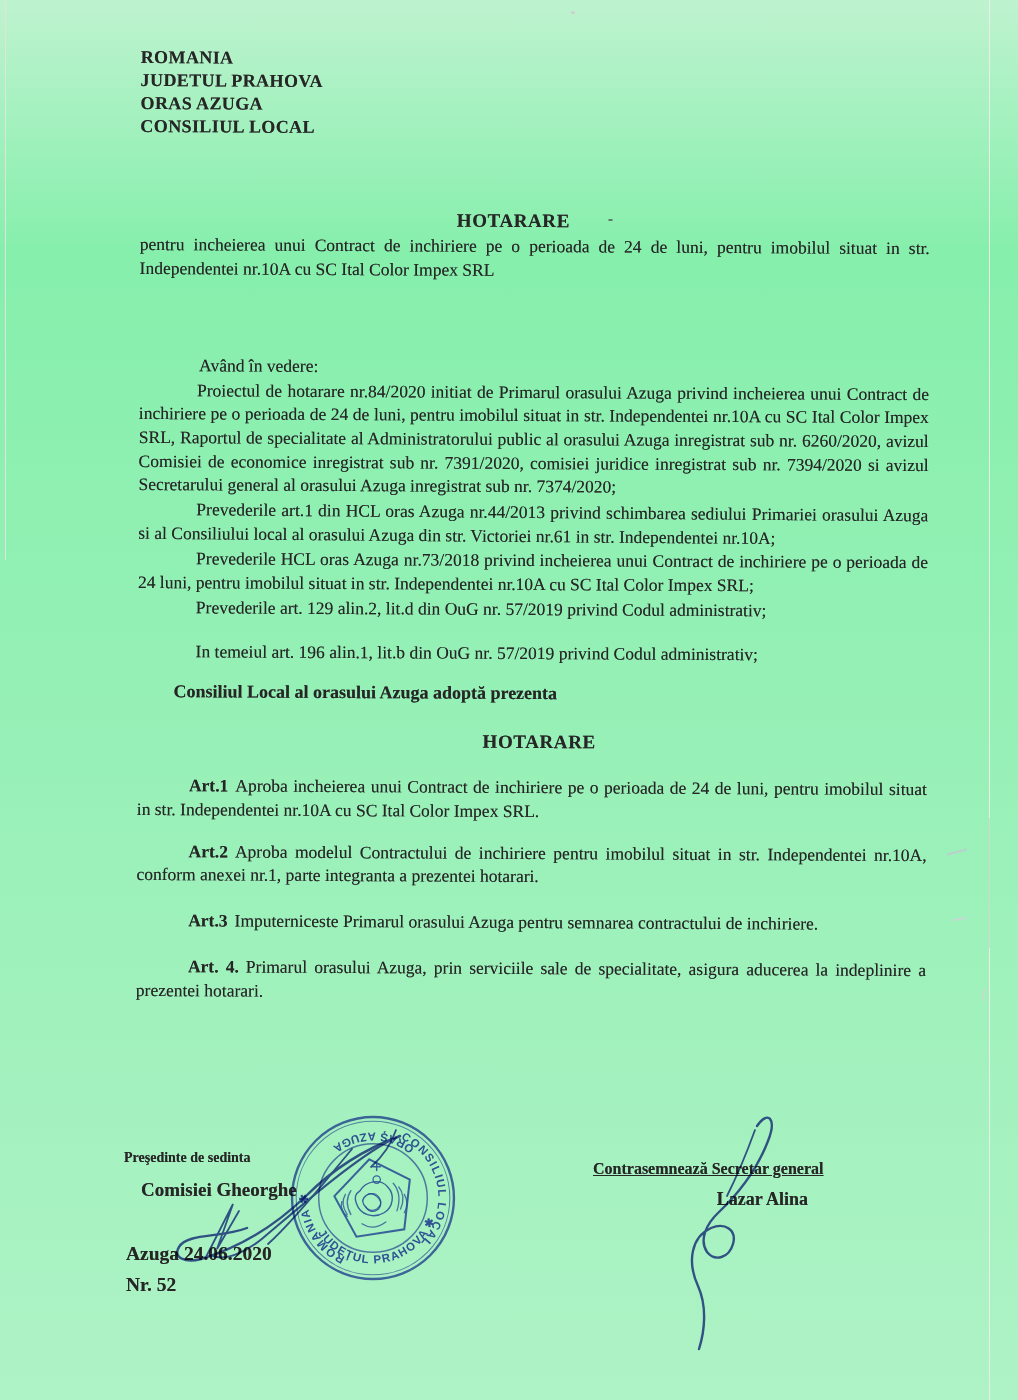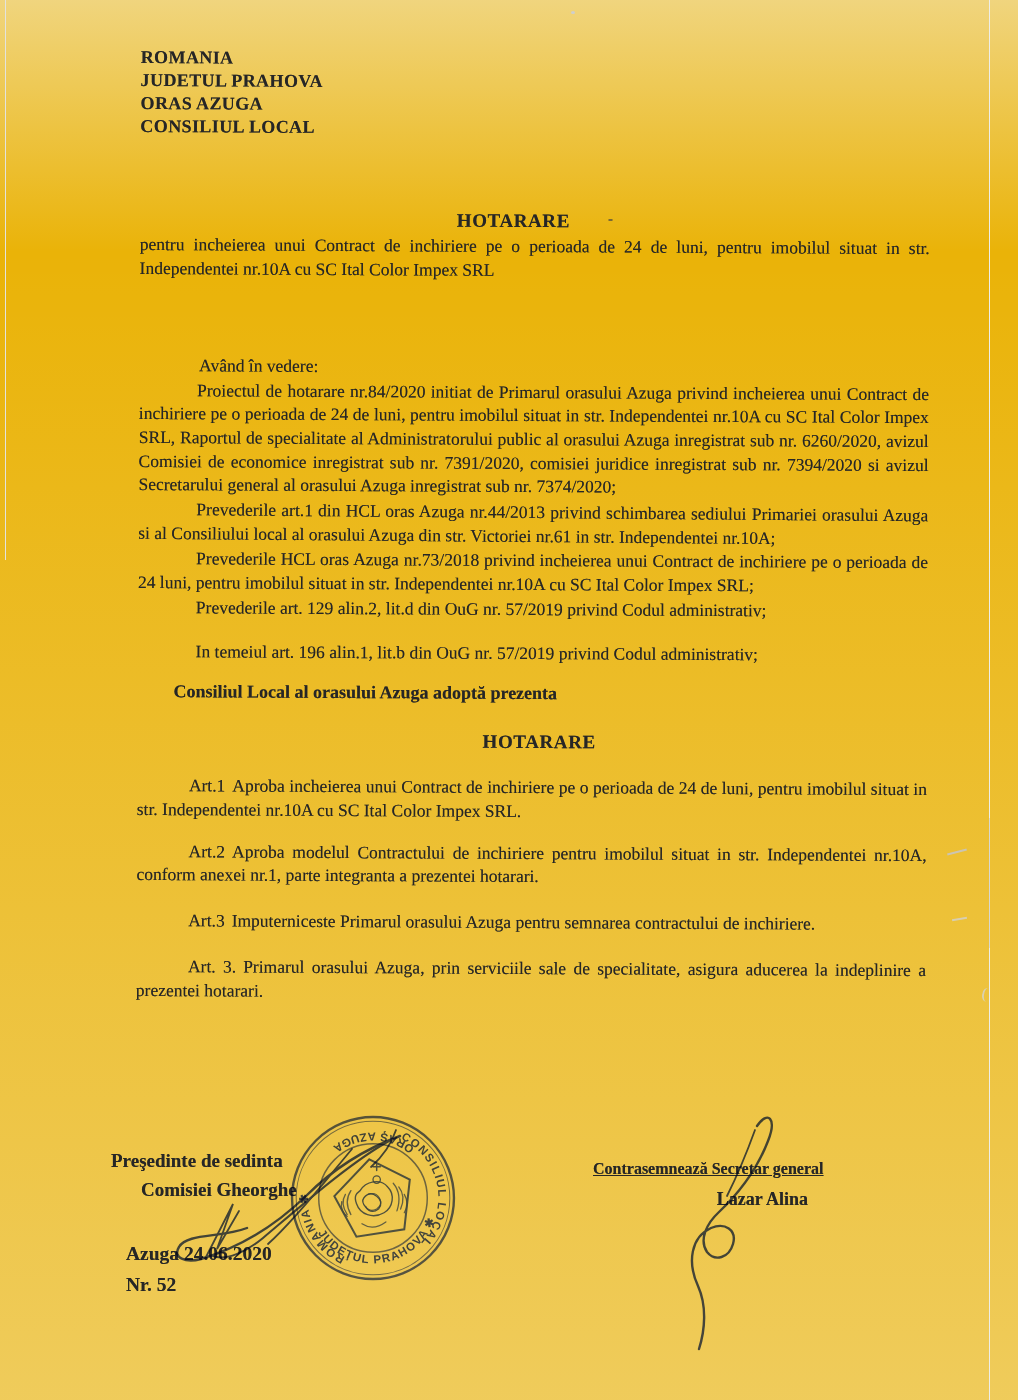--- a/index.html
+++ b/index.html
@@ -1,18 +1,18 @@
 <!DOCTYPE html>
 <html><head>
 <meta charset="utf-8">
 <style>
   html,body { margin:0; padding:0; background:#ffffff; }
   .page {
     position:relative; width:1018px; height:1400px;
-    background:#eab308; overflow:hidden;
+    background:#86efac; overflow:hidden;
     font-family:"Liberation Serif", serif;
     color:#262626;
   }
   
   .page::before {
     content:""; position:absolute; inset:0;
     background:linear-gradient(180deg, rgba(246,246,242,.5) 0%, rgba(255,255,255,0) 18%, rgba(249,249,245,.35) 100%);
     pointer-events:none;
   }
   .flow {
@@ -34,25 +34,25 @@
   .p3 { margin-top:1px; }
   .p4 { margin-top:2px; }
   .p5 { margin-top:20px; }
   .adoption { margin-top:16px; margin-left:36px; font-weight:bold; font-size:18px; line-height:24px; }
   .heading2 { margin-top:25px; text-align:center; font-weight:bold; font-size:19px; line-height:24px; letter-spacing:.6px; margin-left:14px; }
   .article { font-size:17.5px; line-height:23.6px; text-align:justify; text-indent:52px; }
   .a1 { margin-top:22px; }
   .a2 { margin-top:18px; }
   .a3 { margin-top:22px; }
   .a4 { margin-top:23px; }
-  .art-label { font-weight:normal; margin-right:7px; }
+  .art-label { font-weight:bold; margin-right:7px; }
   .tilt-b { transform:rotate(0.18deg); }
 
   .sig { position:absolute; font-weight:bold; text-shadow:0 0 0.45px rgba(45,45,45,.6); white-space:nowrap; }
-  .sig-role-left   { left:111px; top:1150px; font-size:19px; }
+  .sig-role-left   { left:124px; top:1150px; font-size:14px; }
   .sig-name-left   { left:141px; top:1179px; font-size:19px; }
   .sig-date        { left:126px; top:1243px; font-size:19.5px; }
   .sig-number      { left:126px; top:1274px; font-size:19.5px; }
   .sig-role-right  { left:593px; top:1160px; font-size:16px;text-decoration:underline; }
   .sig-name-right  { left:648px; top:1189px; font-size:18px; width:160px; text-align:right; }
 
   .ink-layer { position:absolute; left:0; top:0; width:1018px; height:1400px; pointer-events:none; mix-blend-mode:multiply; }
   .stamp-svg { position:absolute; left:281px; top:1106px; width:184px; height:184px; mix-blend-mode:multiply; }
 
   .artifact { position:absolute; pointer-events:none; }
@@ -99,21 +99,21 @@
     <p class="body-par p4">Prevederile art. 129 alin.2, lit.d din OuG nr. 57/2019 privind Codul administrativ;</p>
     <p class="body-par p5">In temeiul art. 196 alin.1, lit.b din OuG nr. 57/2019 privind Codul administrativ;</p>
 
     <p class="adoption">Consiliul Local al orasului Azuga adoptă prezenta</p>
 
     <p class="heading2">HOTARARE</p>
 
     <p class="article a1"><span class="art-label">Art.1</span><span>Aproba  incheierea unui Contract de inchiriere pe o perioada de 24 de luni,  pentru imobilul situat in str. Independentei nr.10A cu SC Ital Color Impex SRL.</span></p>
     <p class="article a2"><span class="art-label">Art.2</span><span>Aproba modelul Contractului de inchiriere pentru imobilul situat in str. Independentei nr.10A, conform anexei nr.1, parte integranta a prezentei hotarari.</span></p>
     <p class="article a3"><span class="art-label">Art.3</span><span>Imputerniceste Primarul orasului Azuga pentru semnarea contractului de inchiriere.</span></p>
-    <p class="article a4"><span class="art-label">Art. 3.</span><span>Primarul orasului Azuga, prin serviciile sale de specialitate, asigura aducerea la indeplinire a prezentei hotarari.</span></p>
+    <p class="article a4"><span class="art-label">Art. 4.</span><span>Primarul orasului Azuga, prin serviciile sale de specialitate, asigura aducerea la indeplinire a prezentei hotarari.</span></p>
   </div>
 
   <div class="sig sig-role-left">Preşedinte de sedinta</div>
   <div class="sig sig-name-left">Comisiei Gheorghe</div>
   <div class="sig sig-date">Azuga 24.06.2020</div>
   <div class="sig sig-number">Nr. 52</div>
   <div class="sig sig-role-right">Contrasemnează  Secretar general</div>
   <div class="sig sig-name-right">Lazar Alina</div>
 
   <svg class="stamp-svg" viewBox="0 0 200 200">

